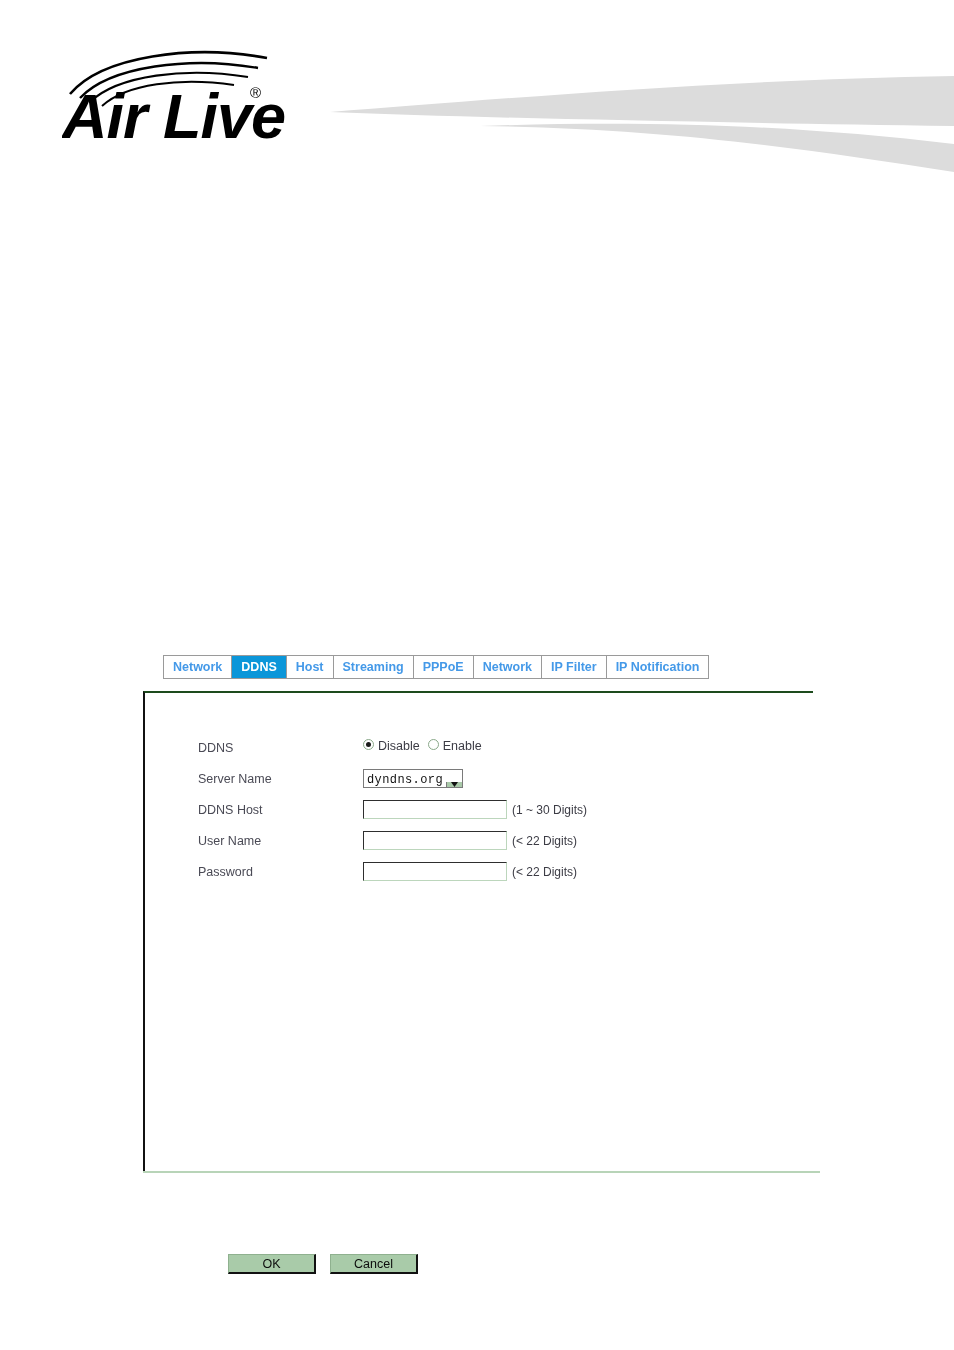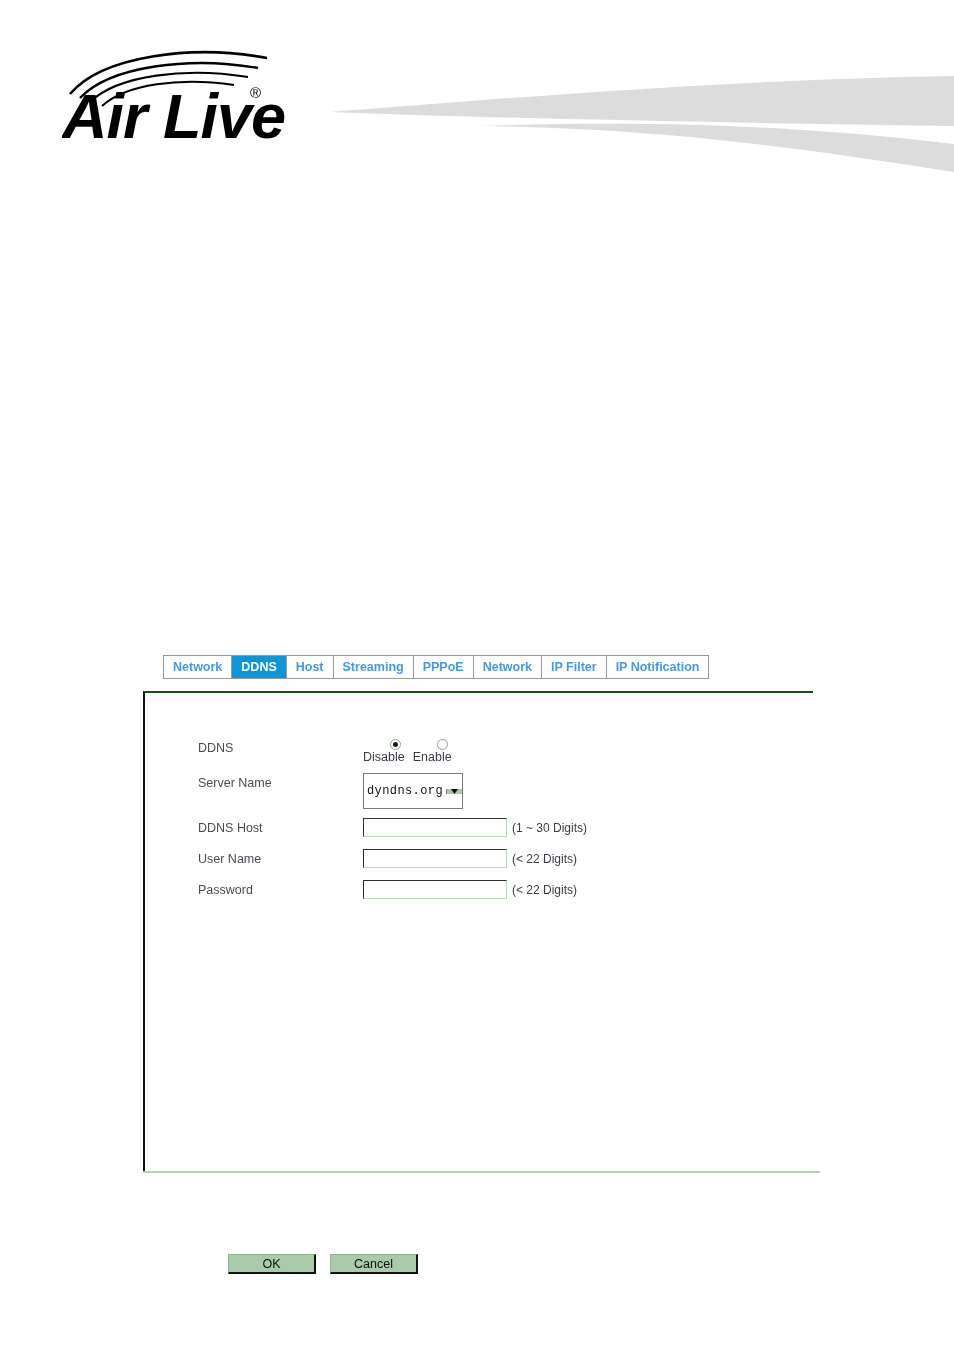--- a/index.html
+++ b/index.html
@@ -112,21 +112,21 @@
     padding-top: 3px;
     flex: 0 0 165px;
   }
   .row-field {
     display: flex;
     align-items: center;
   }
 
   
   .radio-group { display: flex; align-items: center; gap: 8px; padding-top: 1px;}
-  .radio-opt { display: flex; align-items: flex-end; cursor: pointer; flex-direction: column; }
+  .radio-opt { display: flex; align-items: flex-start; cursor: pointer; }
   .radio {
     width: 11px; height: 11px;
     border-radius: 50%;
     border: 1px solid #8aa98a;
     background: #ffffff;
     box-sizing: border-box;
     position: relative;
     margin-right: 4px;
     flex: 0 0 11px;
   }
@@ -139,24 +139,24 @@
     background: #1b1b1b;
   }
   .radio-label {
     font-size: 12.5px;
     color: #3c3c45;
   }
 
   
   .select {
     display: inline-flex;
-    align-items: center;
+    align-items: flex-end;
     border: 1px solid #7a7a7a;
     background: #ffffff;
-    height: 36px;
+    height: 19px;
     box-sizing: border-box;
     cursor: pointer;
   }
   .select-value {
     font-family: "Liberation Mono", monospace;
     font-size: 12px;
     color: #111111;
     padding: 0 3px;
     display: flex;
     align-items: center;

